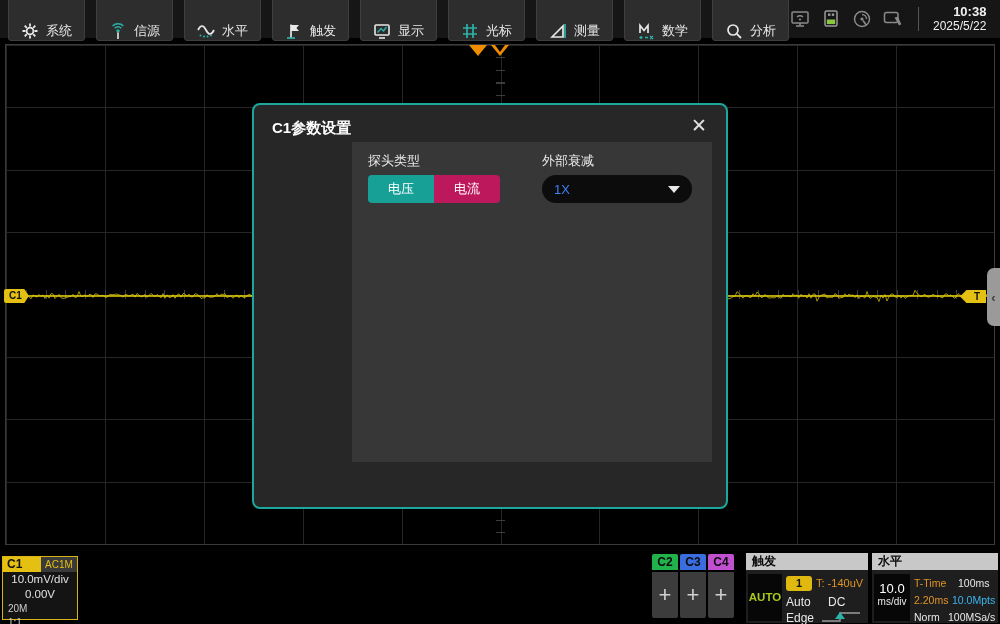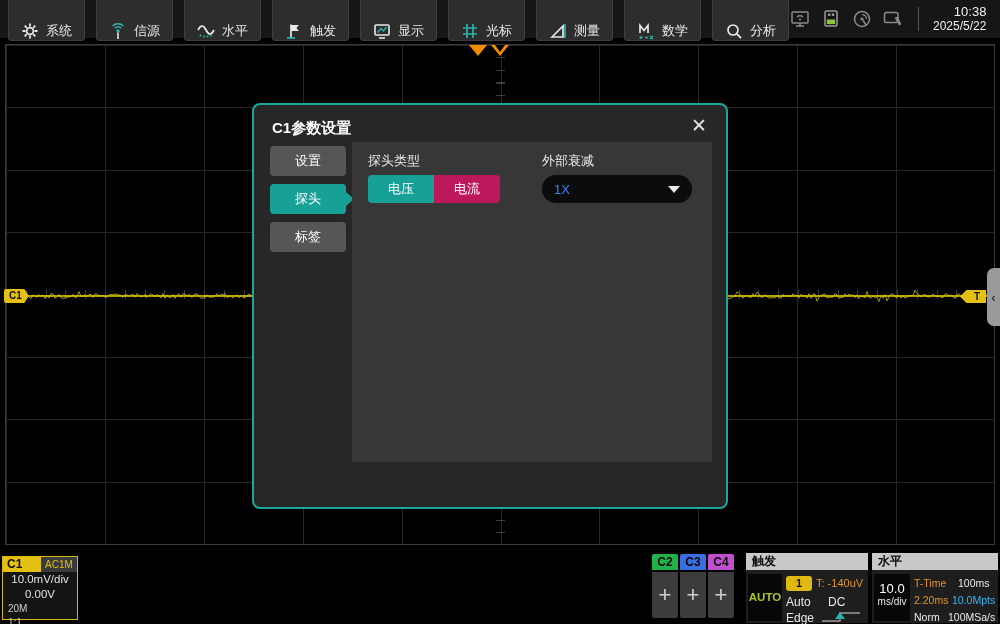--- a/index.html
+++ b/index.html
@@ -16,21 +16,21 @@
     justify-content:center; gap:7px; cursor:pointer; }
   .tb-icon { width:18px; height:18px; display:inline-flex; }
   .tb-icon svg { width:18px; height:18px; }
   .tb-label { color:#e8e8e8; font-size:13px; white-space:nowrap; }
   .tb-right { margin-left:auto; display:flex; align-items:center; gap:10px; }
   .status-icons { display:flex; align-items:center; gap:9px; }
   .st-icon { width:22px; height:22px; display:inline-flex; }
   .st-icon svg { width:22px; height:22px; }
   .tb-divider { width:1px; height:24px; background:#555; margin:0 4px; }
   .clock { text-align:right; color:#f0f0f0; line-height:1.1; }
-  .clock .time { font-size:13px; font-weight:normal; }
+  .clock .time { font-size:13px; font-weight:bold; }
   .clock .date { font-size:12px; }
   .logo { position:relative; color:#f2f2f2; font-size:27px; font-weight:800;
     letter-spacing:2px; padding:0 4px 0 8px; }
 
   
   .grid { position:absolute; left:5px; top:44px; width:990px; height:501px;
     border:1px solid #3a3a3a; background-color:#000;
     background-image:
       repeating-linear-gradient(to right, #262626 0 1px, transparent 1px 98.9px),
       repeating-linear-gradient(to bottom, #262626 0 1px, transparent 1px 62.4px); }
@@ -305,25 +305,20 @@
       <line x1="0" x2="990" y1="8" y2="8" stroke="#e6d00a" stroke-width="1.4"></line>
     </svg>
 
   <div class="c1-tag">C1</div>
   <div class="t-tag">T</div>
   <div class="side-handle">‹</div>
 
   <div class="dialog">
     <div class="dlg-title">C1参数设置</div>
     <div class="dlg-close">✕</div>
-    <div class="dlg-tabs">
-        <div class="dlg-tab">设置</div>
-        <div class="dlg-tab active">探头</div>
-        <div class="dlg-tab">标签</div>
-      </div>
     <div class="dlg-panel">
       <div class="fld-label" style="left:16px; top:10px;">探头类型</div>
       <div class="toggle">
           <div class="opt sel">电压</div>
           <div class="opt">电流</div>
         </div>
       <div class="fld-label" style="left:190px; top:10px;">外部衰减</div>
       <div class="dropdown">
         <span>1X</span>
         <span class="dd-caret"></span>

